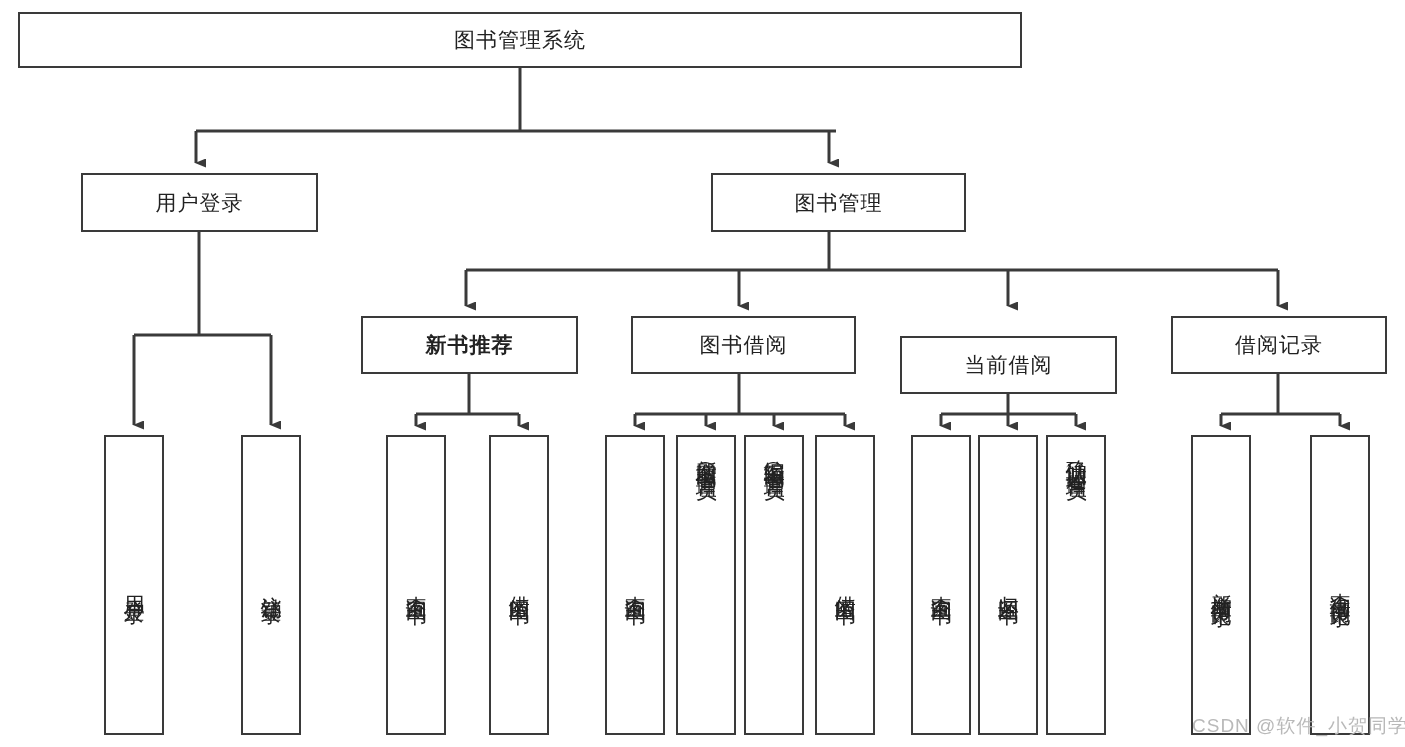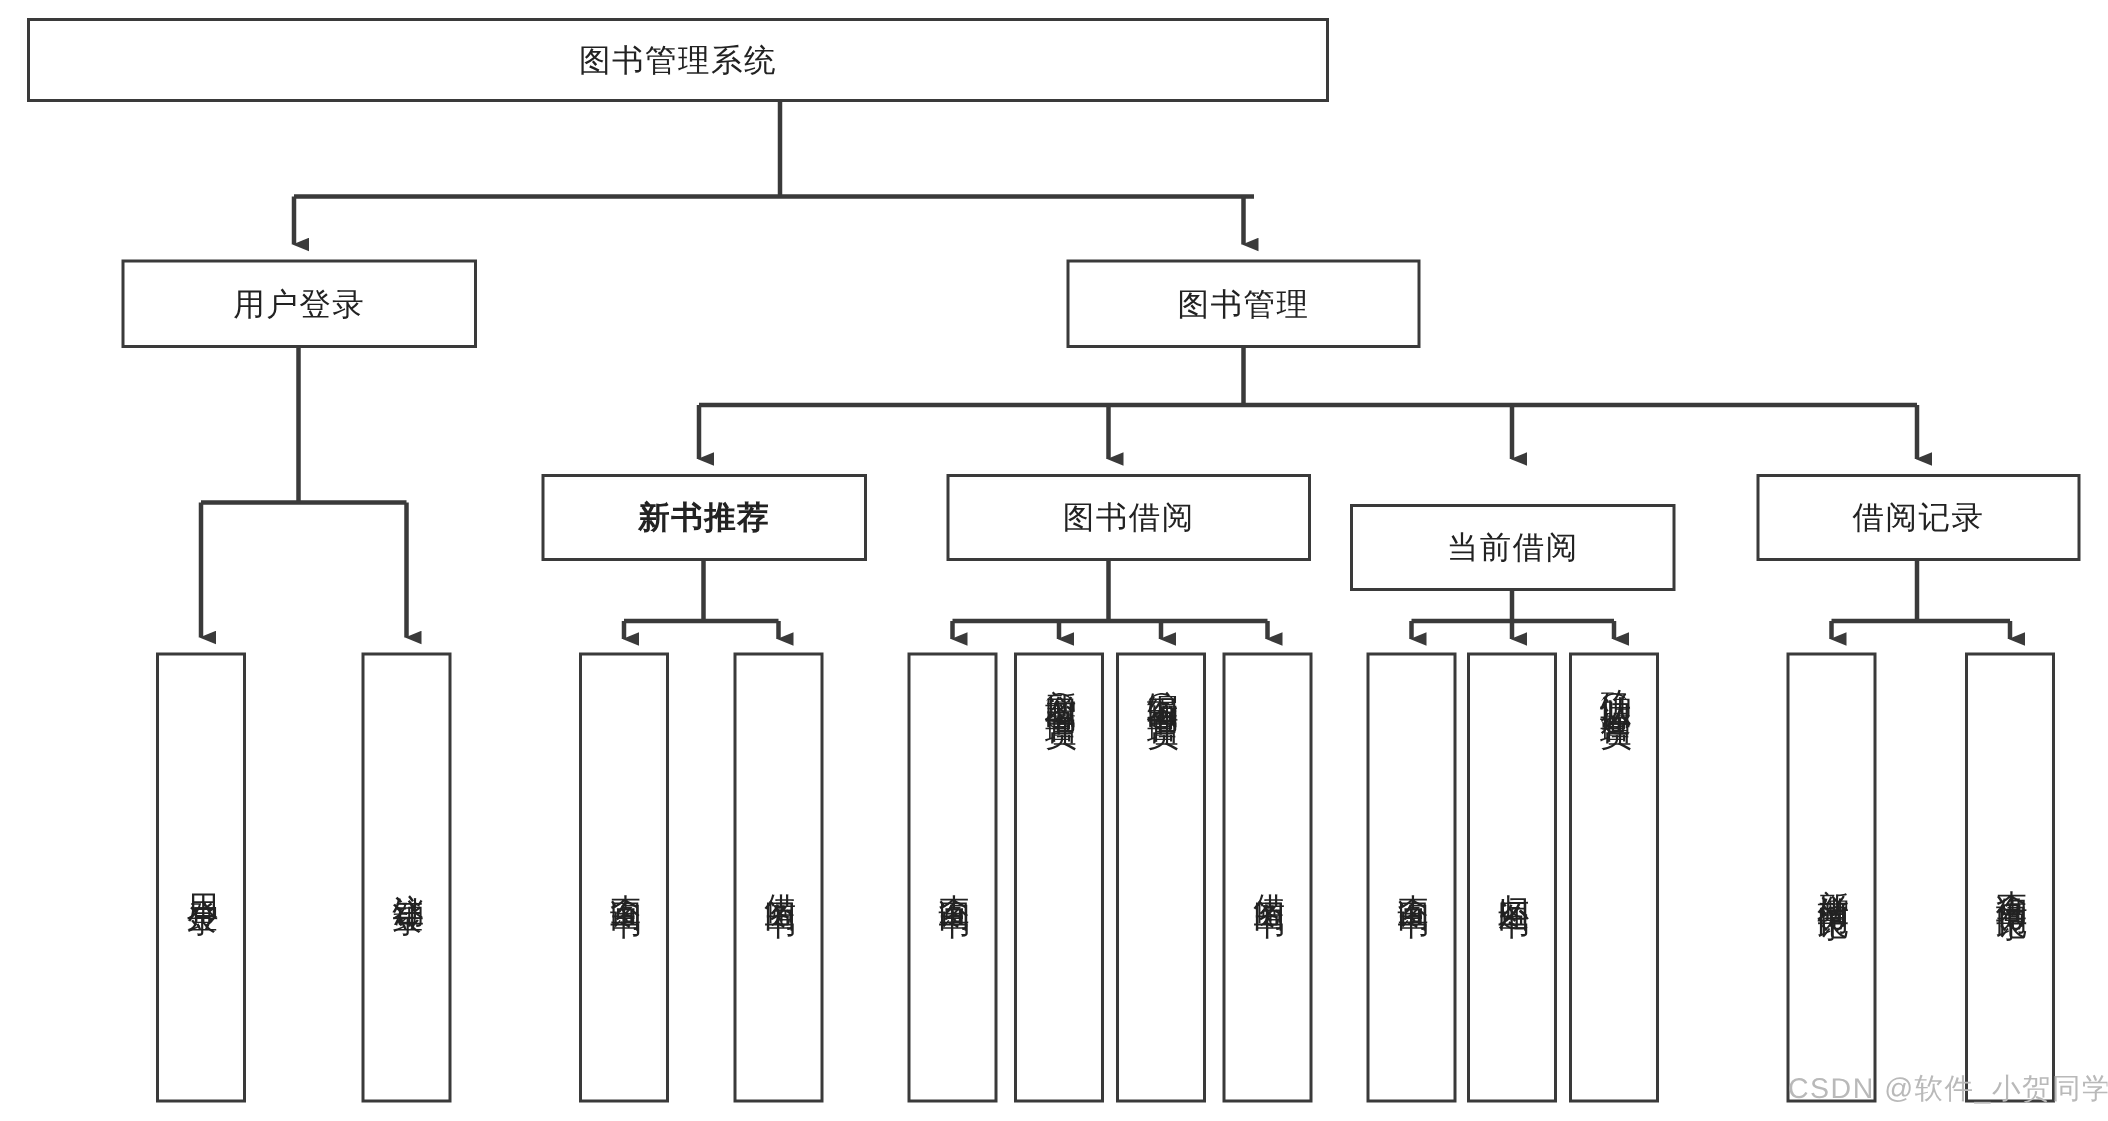--- a/index.html
+++ b/index.html
@@ -66,27 +66,27 @@
       <path d="M1008,414 L1008,426" marker-end="url(#ah)"></path>
       <path d="M1076,414 L1076,426" marker-end="url(#ah)"></path>
 
       <path d="M1278,374 L1278,414"></path>
       <path d="M1221,414 L1340,414"></path>
       <path d="M1221,414 L1221,426" marker-end="url(#ah)"></path>
       <path d="M1340,414 L1340,426" marker-end="url(#ah)"></path>
     </g>
   </svg>
 
-  <div class="node h" style="left:18px;top:12px;width:868px;height:56px;">图书管理系统</div>
+  <div class="node h" style="left:18px;top:12px;width:1004px;height:56px;">图书管理系统</div>
 
   <div class="node h" style="left:81px;top:173px;width:237px;height:59px;">用户登录</div>
-  <div class="node h" style="left:711px;top:173px;width:236px;height:59px;">图书管理</div>
+  <div class="node h" style="left:711px;top:173px;width:255px;height:59px;">图书管理</div>
 
   <div class="node h" style="left:361px;top:316px;width:217px;height:58px;font-weight:bold;">新书推荐</div>
-  <div class="node h" style="left:631px;top:316px;width:243px;height:58px;">图书借阅</div>
+  <div class="node h" style="left:631px;top:316px;width:225px;height:58px;">图书借阅</div>
   <div class="node h" style="left:900px;top:336px;width:217px;height:58px;">当前借阅</div>
   <div class="node h" style="left:1171px;top:316px;width:216px;height:58px;">借阅记录</div>
 
   <div class="node v" style="left:104px;top:435px;width:60px;height:300px;">用户登录</div>
   <div class="node v" style="left:241px;top:435px;width:60px;height:300px;">注销登录</div>
 
   <div class="node v" style="left:386px;top:435px;width:60px;height:300px;">查询图书</div>
   <div class="node v" style="left:489px;top:435px;width:60px;height:300px;">借阅图书</div>
 
   <div class="node v" style="left:605px;top:435px;width:60px;height:300px;">查询图书</div>

